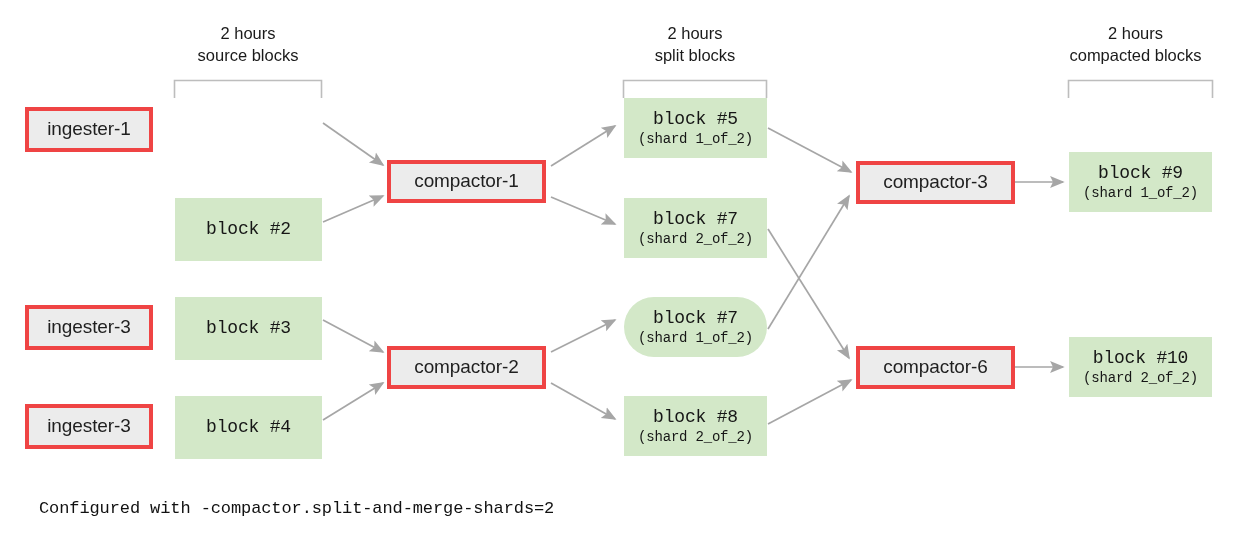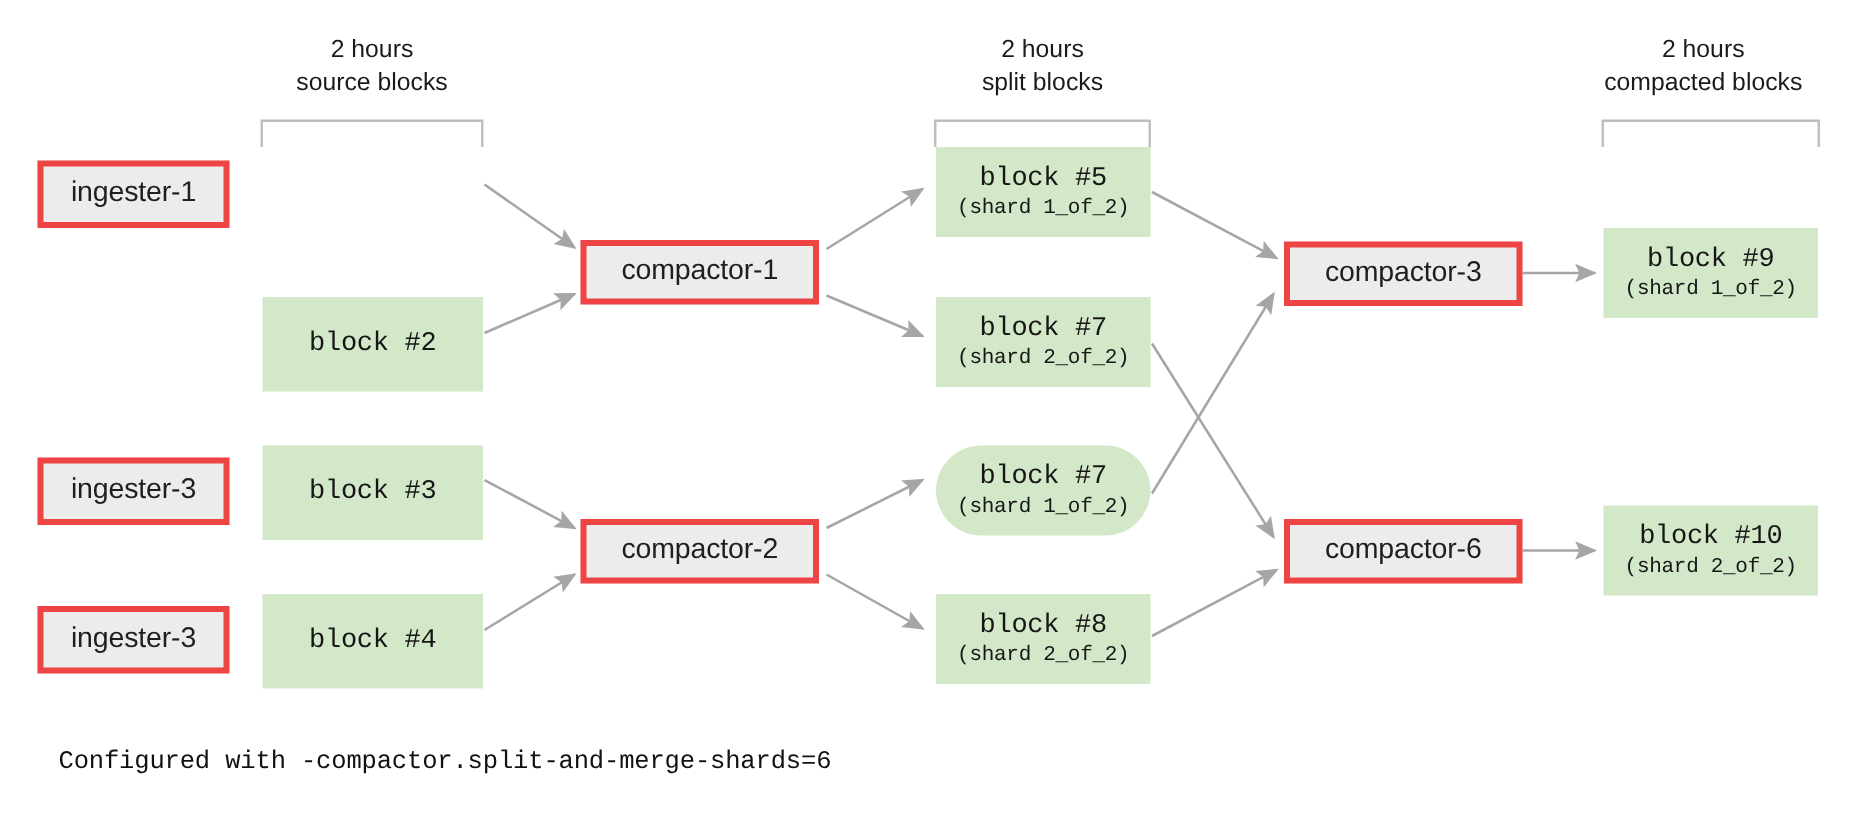--- a/index.html
+++ b/index.html
@@ -213,15 +213,15 @@
 
   <div class="node box-green" style="left:1058px; top:152px; width:143px; height:60px;">
     <span class="blk-title">block #9</span>
     <span class="blk-sub">(shard 1_of_2)</span>
   </div>
   <div class="node box-green" style="left:1058px; top:337px; width:143px; height:60px;">
     <span class="blk-title">block #10</span>
     <span class="blk-sub">(shard 2_of_2)</span>
   </div>
 
-  <div class="caption" style="left:28px; top:499px;">Configured with -compactor.split-and-merge-shards=6</div>
+  <div class="caption" style="left:28px; top:499px;">Configured with -compactor.split-and-merge-shards=2</div>
 
 </div>
 
 </body></html>

